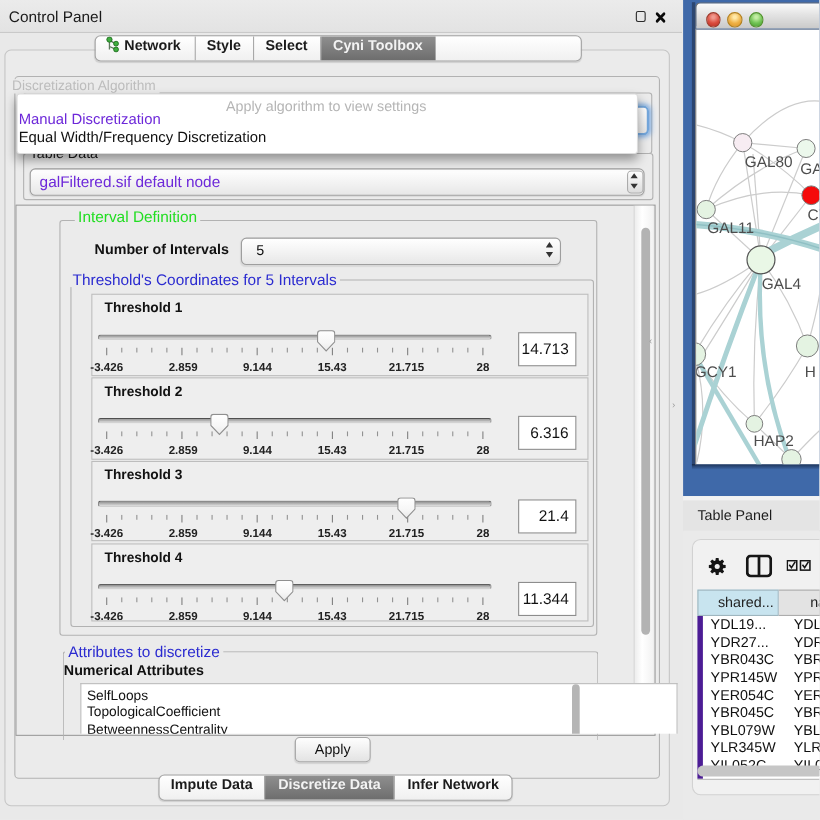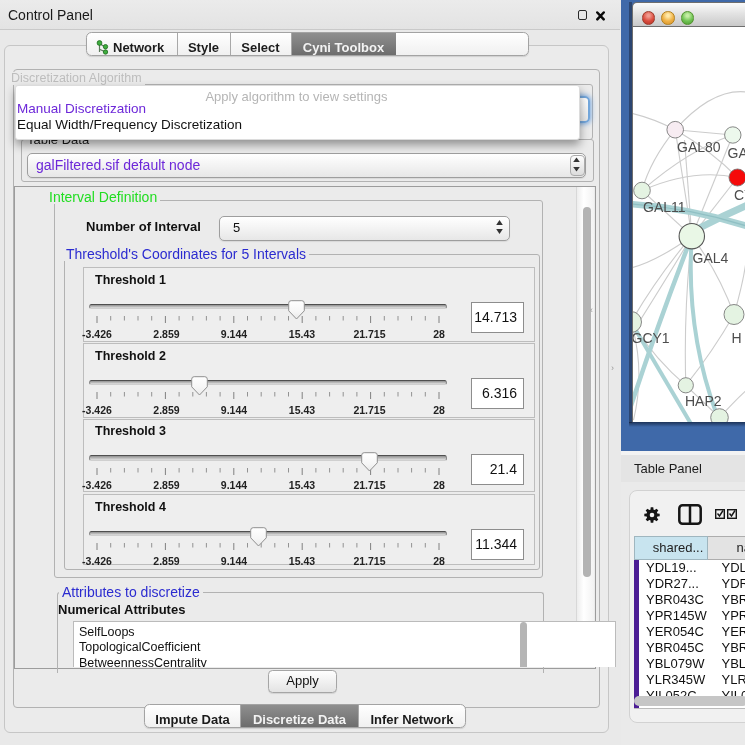--- a/index.html
+++ b/index.html
@@ -2,21 +2,21 @@
 <html><head><meta charset="utf-8">
 <style>
 html,body{margin:0;padding:0}
 body{width:745px;height:745px;position:relative;overflow:hidden;background:#e9e9e9;
  font-family:"Liberation Sans",sans-serif;-webkit-font-smoothing:antialiased}
 .ab{position:absolute}
 .grp{position:absolute;border:1px solid #b2b2b2;border-radius:3px}
 .gtitle{position:absolute;background:#ebebeb;padding:0 3px;line-height:13px;font-size:12.5px;white-space:nowrap}
 .combo{position:absolute;border:1px solid #9e9e9e;border-radius:5px;background:linear-gradient(#ffffff,#f2f2f2 55%,#e7e7e7);box-shadow:0 1px 1px rgba(0,0,0,.08)}
 .seg{position:absolute;display:flex;border:1px solid #a3a3a3;border-radius:5.5px;background:linear-gradient(#ffffff,#f0f0f0);font-size:13px;font-weight:bold;color:#1b1b1b;overflow:hidden;box-shadow:0 1px 1px rgba(0,0,0,.12)}
-.seg>div{display:flex;align-items:flex-end;justify-content:center;border-right:1px solid #a8a8a8;white-space:nowrap}
+.seg>div{display:flex;align-items:flex-start;justify-content:center;border-right:1px solid #a8a8a8;white-space:nowrap}
 .seg>div:last-child{border-right:none}
 .seg .on{background:linear-gradient(#8f8f8f,#6d6d6d);color:#f3f3f3}
 .tl{position:absolute;width:11.5px;height:11.5px;border-radius:50%}
 .vbox{position:absolute;width:53px;height:31px;border:1.5px solid #8d8d8d;background:#fff;font-size:14px;color:#111;text-align:right;line-height:29px;padding-right:6px;box-sizing:border-box}
 .tlab{position:absolute;font-size:10.5px;font-weight:bold;color:#222;transform:translateX(-50%);white-space:nowrap}
 .row-lab{position:absolute;font-weight:bold;font-size:12.5px;color:#111}
 </style></head>
 <body>
 
 <div class="ab" style="left:0;top:0;width:620px;height:29px;background:linear-gradient(#ebebeb,#e3e3e3);border-bottom:1px solid #c9c9c9"></div>
@@ -59,22 +59,22 @@
 <svg class="ab" style="left:571px;top:157px" width="11" height="15">
     <path d="M5.5 0.5 L8.8 5 L2.2 5 Z" fill="#333"></path>
     <path d="M5.5 14.5 L8.8 10 L2.2 10 Z" fill="#333"></path>
   </svg>
 
 <div class="ab" style="left:13.5px;top:185.5px;width:580px;height:481px;border:1px solid #9c9c9c;background:#ebebeb"></div>
 <div class="ab" style="left:576px;top:186.5px;width:17px;height:479px;background:linear-gradient(90deg,#ededed,#ffffff 40%,#f2f2f2);border-left:1px solid #d8d8d8"></div>
 <div class="ab" style="left:583px;top:207px;width:7.5px;height:370px;background:#b3b3b3;border-radius:4px"></div>
 
 <div class="grp" style="left:54px;top:200px;width:487px;height:376px"></div>
-<div class="gtitle" style="left:46px;top:190px;color:#21dd21;font-size:14px;line-height:14px">Interval Definition</div>
-<div class="ab" style="left:86px;top:219px;font-size:13px;font-weight:bold;color:#111">Number of Interval</div>
+<div class="gtitle" style="left:68px;top:190px;color:#21dd21;font-size:14px;line-height:14px">Interval Definition</div>
+<div class="ab" style="left:86px;top:219px;font-size:13px;font-weight:bold;color:#111">Number of Intervals</div>
 <div class="combo" style="left:219px;top:215.5px;width:289px;height:23px"></div>
 <div class="ab" style="left:233px;top:220px;font-size:13px;color:#111">5</div>
 <svg class="ab" style="left:494px;top:219px" width="11" height="16">
     <path d="M5.5 1 L8.8 6 L2.2 6 Z" fill="#333"></path>
     <path d="M5.5 15 L8.8 10 L2.2 10 Z" fill="#333"></path>
   </svg>
 
 <div class="grp" style="left:64px;top:253.5px;width:474px;height:314px"></div>
 <div class="gtitle" style="left:63px;top:246.5px;color:#2b2bd0;font-size:14px;line-height:14px">Threshold's Coordinates for 5 Intervals</div>
 

